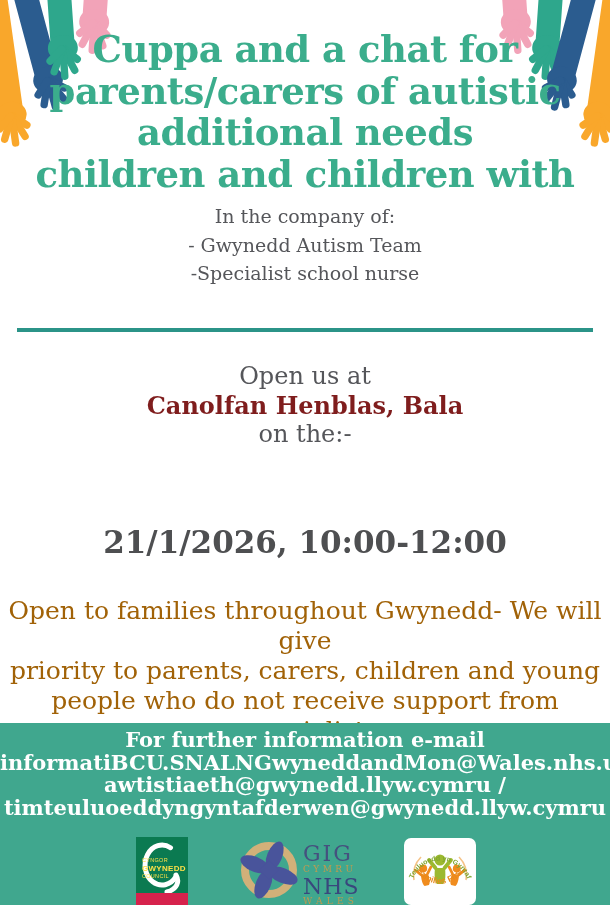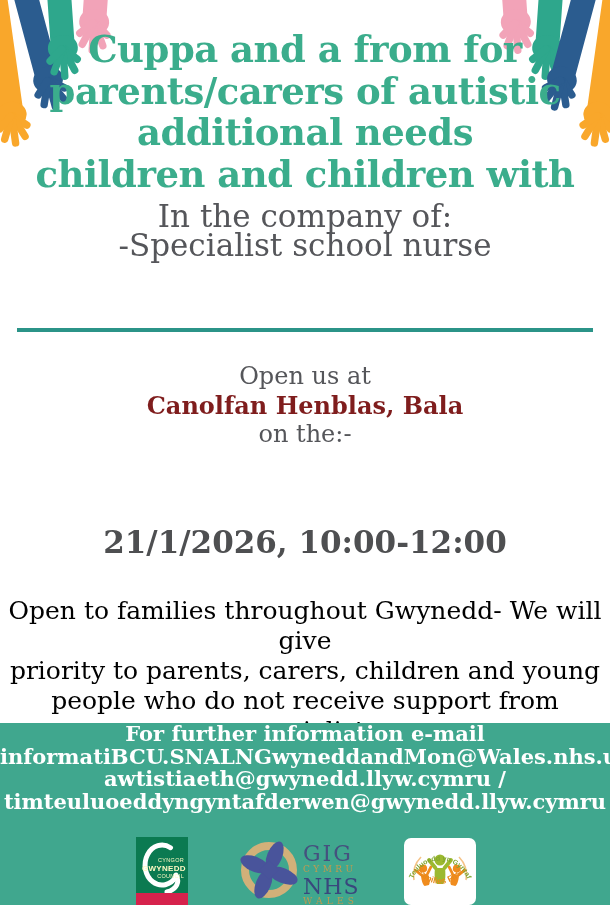--- a/index.html
+++ b/index.html
@@ -12,64 +12,64 @@
 
   .title{
     position:absolute; top:29px; left:0; width:610px; margin:0;
     text-align:center; color:#3BAD8C;
     font-size:37px; line-height:41.5px; font-weight:bold; letter-spacing:-0.5px;
   }
   .title span{display:block;}
 
   .company{
     position:absolute; top:202px; left:0; width:610px;
-    text-align:center; color:#55565A; font-size:31px; line-height:28.5px;
+    text-align:center; color:#55565A; font-size:19px; line-height:28.5px;
   }
 
   .divider{
     position:absolute; top:328px; left:17px; width:576px; height:4px;
     background:#2B9488; border:none; margin:0; padding:0;
   }
 
   .details{
     position:absolute; top:362px; left:0; width:610px;
     text-align:center; color:#55565A; font-size:24px; line-height:29px;
   }
   .bold{font-weight:bold; color:#7f1d1d;}
 
   .datetime{
     position:absolute; top:524px; left:0; width:610px;
     text-align:center; color:#4E4F51; font-size:31px; font-weight:bold;
   }
 
   .open-text{
     position:absolute; top:596px; left:0; width:610px;
-    text-align:center; color:#000000; font-size:25px; line-height:30px;
+    text-align:center; color:#a16207; font-size:25px; line-height:30px;
   }
 
   .footer{
     position:absolute; top:723px; left:0; width:610px; height:182px;
     background:#40A78E;
   }
   .contact{
-    padding-top:0; text-align:center; color:#ffffff;
+    padding-top:6px; text-align:center; color:#ffffff;
     font-size:21px; line-height:22.5px; font-weight:bold;
   }
   .logos{position:absolute; top:113px; left:0; width:610px; height:69px;}
 
   
   .logo-gwynedd{
     position:absolute; left:136px; top:1px; width:52px; height:68px;
     background:#0B7A51; overflow:hidden;
   }
   .gwynedd-red{position:absolute; left:0; bottom:0; width:52px; height:12px; background:#D6224C;}
   .gwynedd-g{position:absolute; left:0; top:0;}
   .gwynedd-text{
-    position:absolute; top:20px; left:6px; width:42px; text-align:right;
-    color:#fef9c3; font-family:"Liberation Sans", sans-serif; letter-spacing:0.3px;
+    position:absolute; top:20px; left:6px; width:42px; text-align:left;
+    color:#fde047; font-family:"Liberation Sans", sans-serif; letter-spacing:0.3px;
   }
   .gwynedd-text .t-sm{font-size:5.5px; line-height:7px;}
   .gwynedd-text .t-lg{font-size:8px; line-height:9px; font-weight:bold;}
 
   
   .logo-nhs{position:absolute; left:237px; top:1px; width:130px; height:68px;}
 
   
   .logo-ff{
     position:absolute; left:404px; top:2px; width:72px; height:67px;
@@ -97,28 +97,29 @@
     <use href="#armhand" transform="translate(45,68)  rotate(-15)" fill="#2B5C8F"></use>
     <use href="#armhand" transform="translate(62,36)  rotate(-4)" fill="#2EA78C"></use>
     <use href="#armhand" transform="translate(95,10)  rotate(4)" fill="#F2A3B8"></use>
     <use href="#armhand" transform="translate(515,10) rotate(-4)" fill="#F2A3B8"></use>
     <use href="#armhand" transform="translate(548,36) rotate(4)" fill="#2EA78C"></use>
     <use href="#armhand" transform="translate(565,68) rotate(15)" fill="#2B5C8F"></use>
     <use href="#armhand" transform="translate(600,103) rotate(8)" fill="#F9A72B"></use>
   </svg>
 
   <h1 class="title">
-    <span>Cuppa and a from for</span>
+    <span>Cuppa and a chat for</span>
     <span>parents/carers of autistic</span>
     <span>additional needs</span>
     <span>children and children with</span>
   </h1>
 
   <div class="company">
     <div>In the company of:</div>
+    <div>- Gwynedd Autism Team</div>
     <div>-Specialist school nurse</div>
   </div>
 
   <hr class="divider">
 
   <div class="details">
     <div>Open us at</div>
     <div class="bold">Canolfan Henblas, Bala</div>
     <div>on the:-</div>
   </div>

